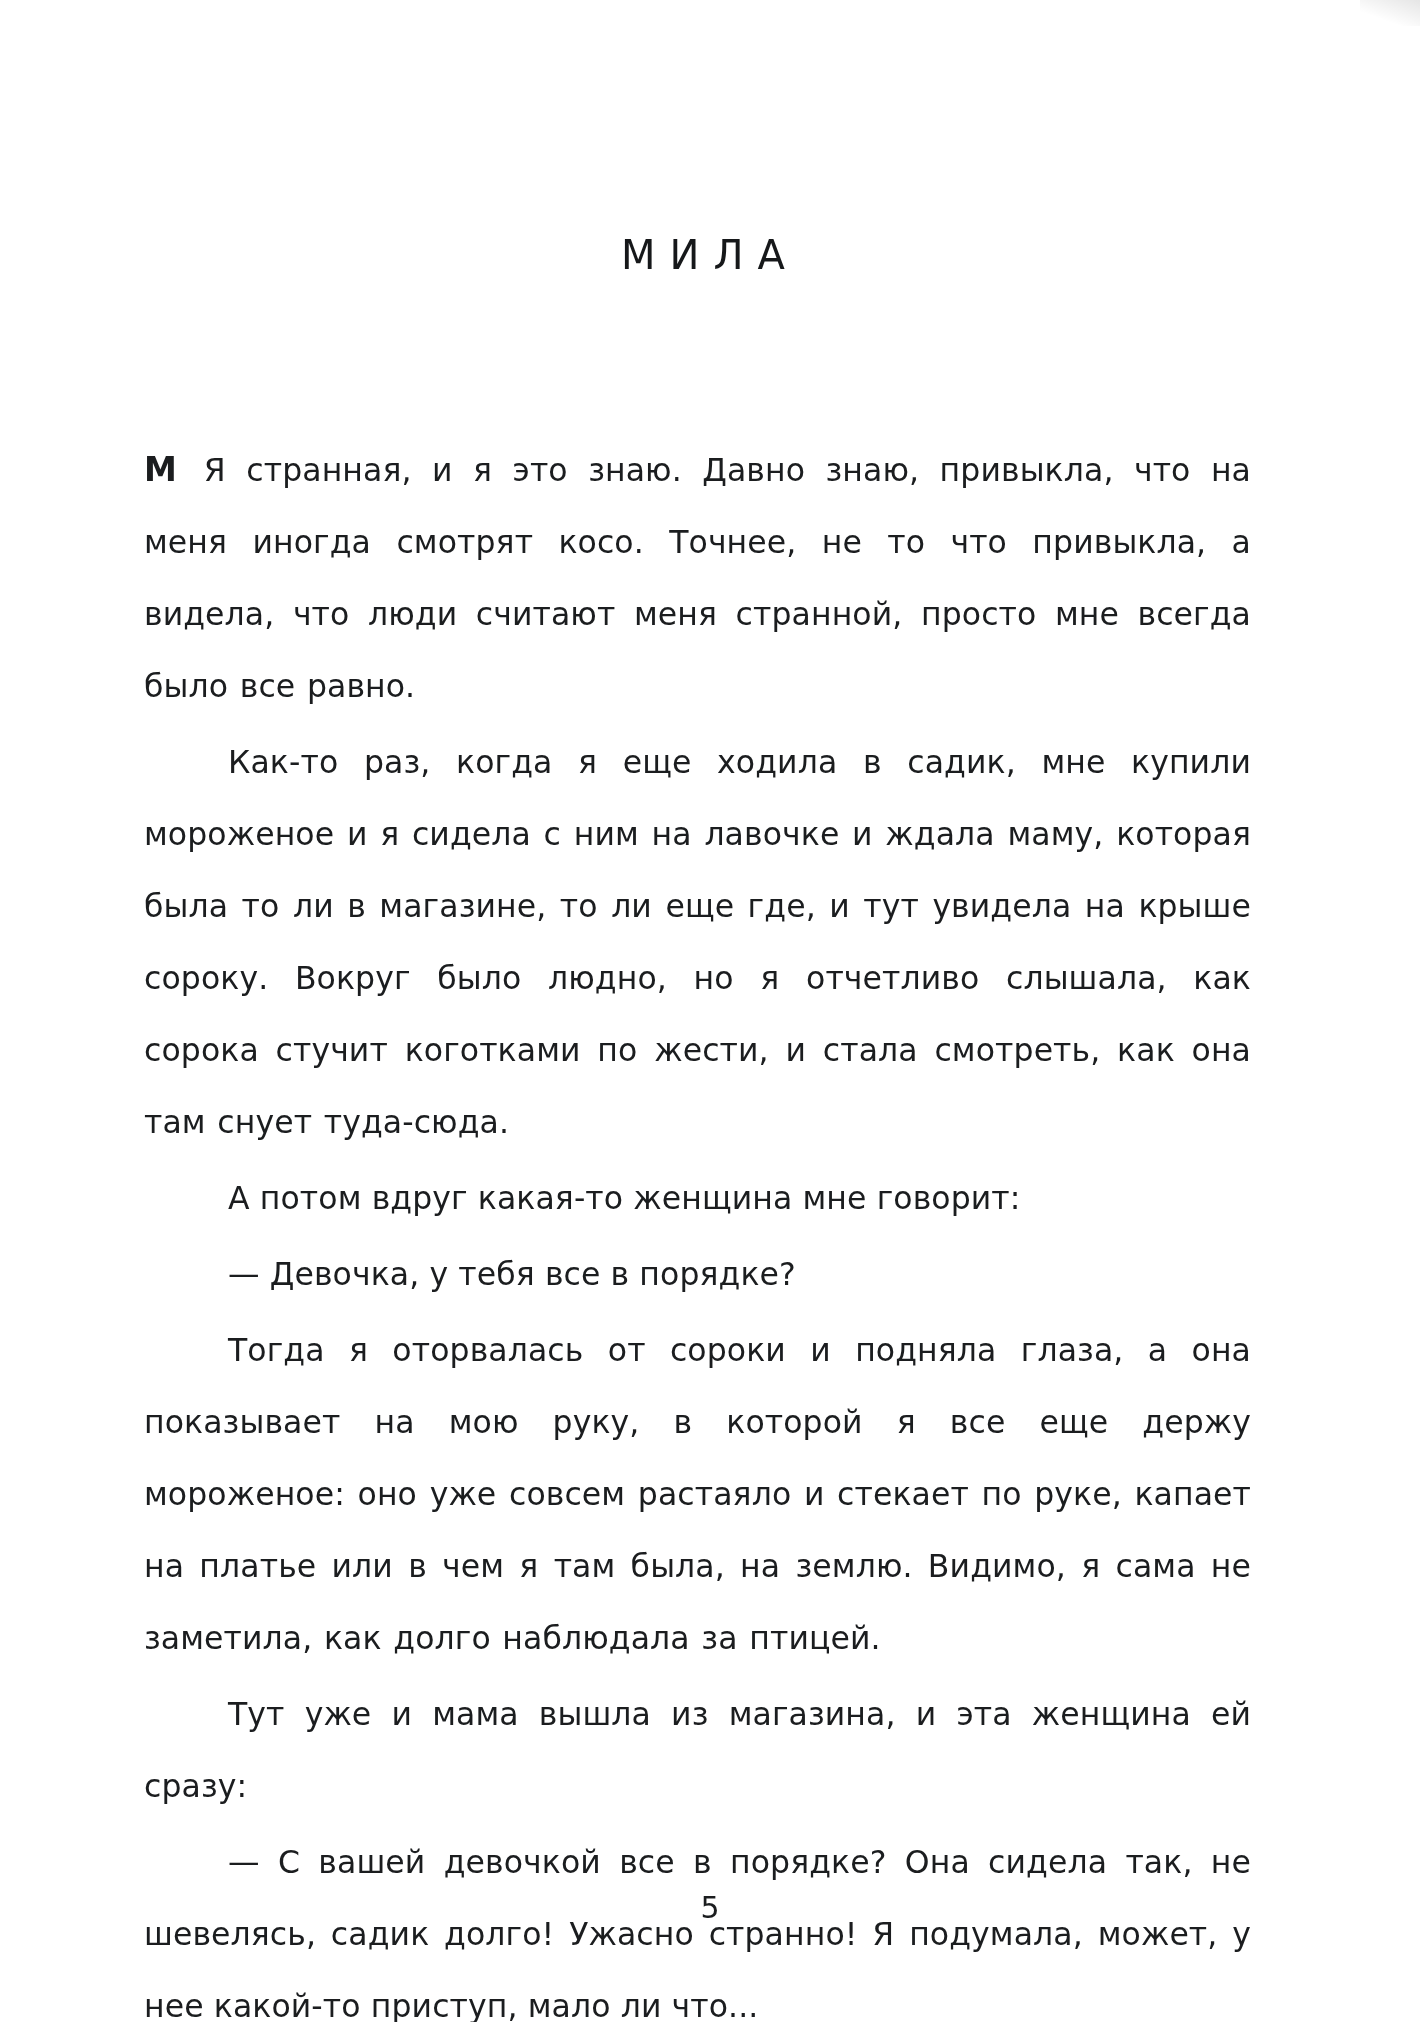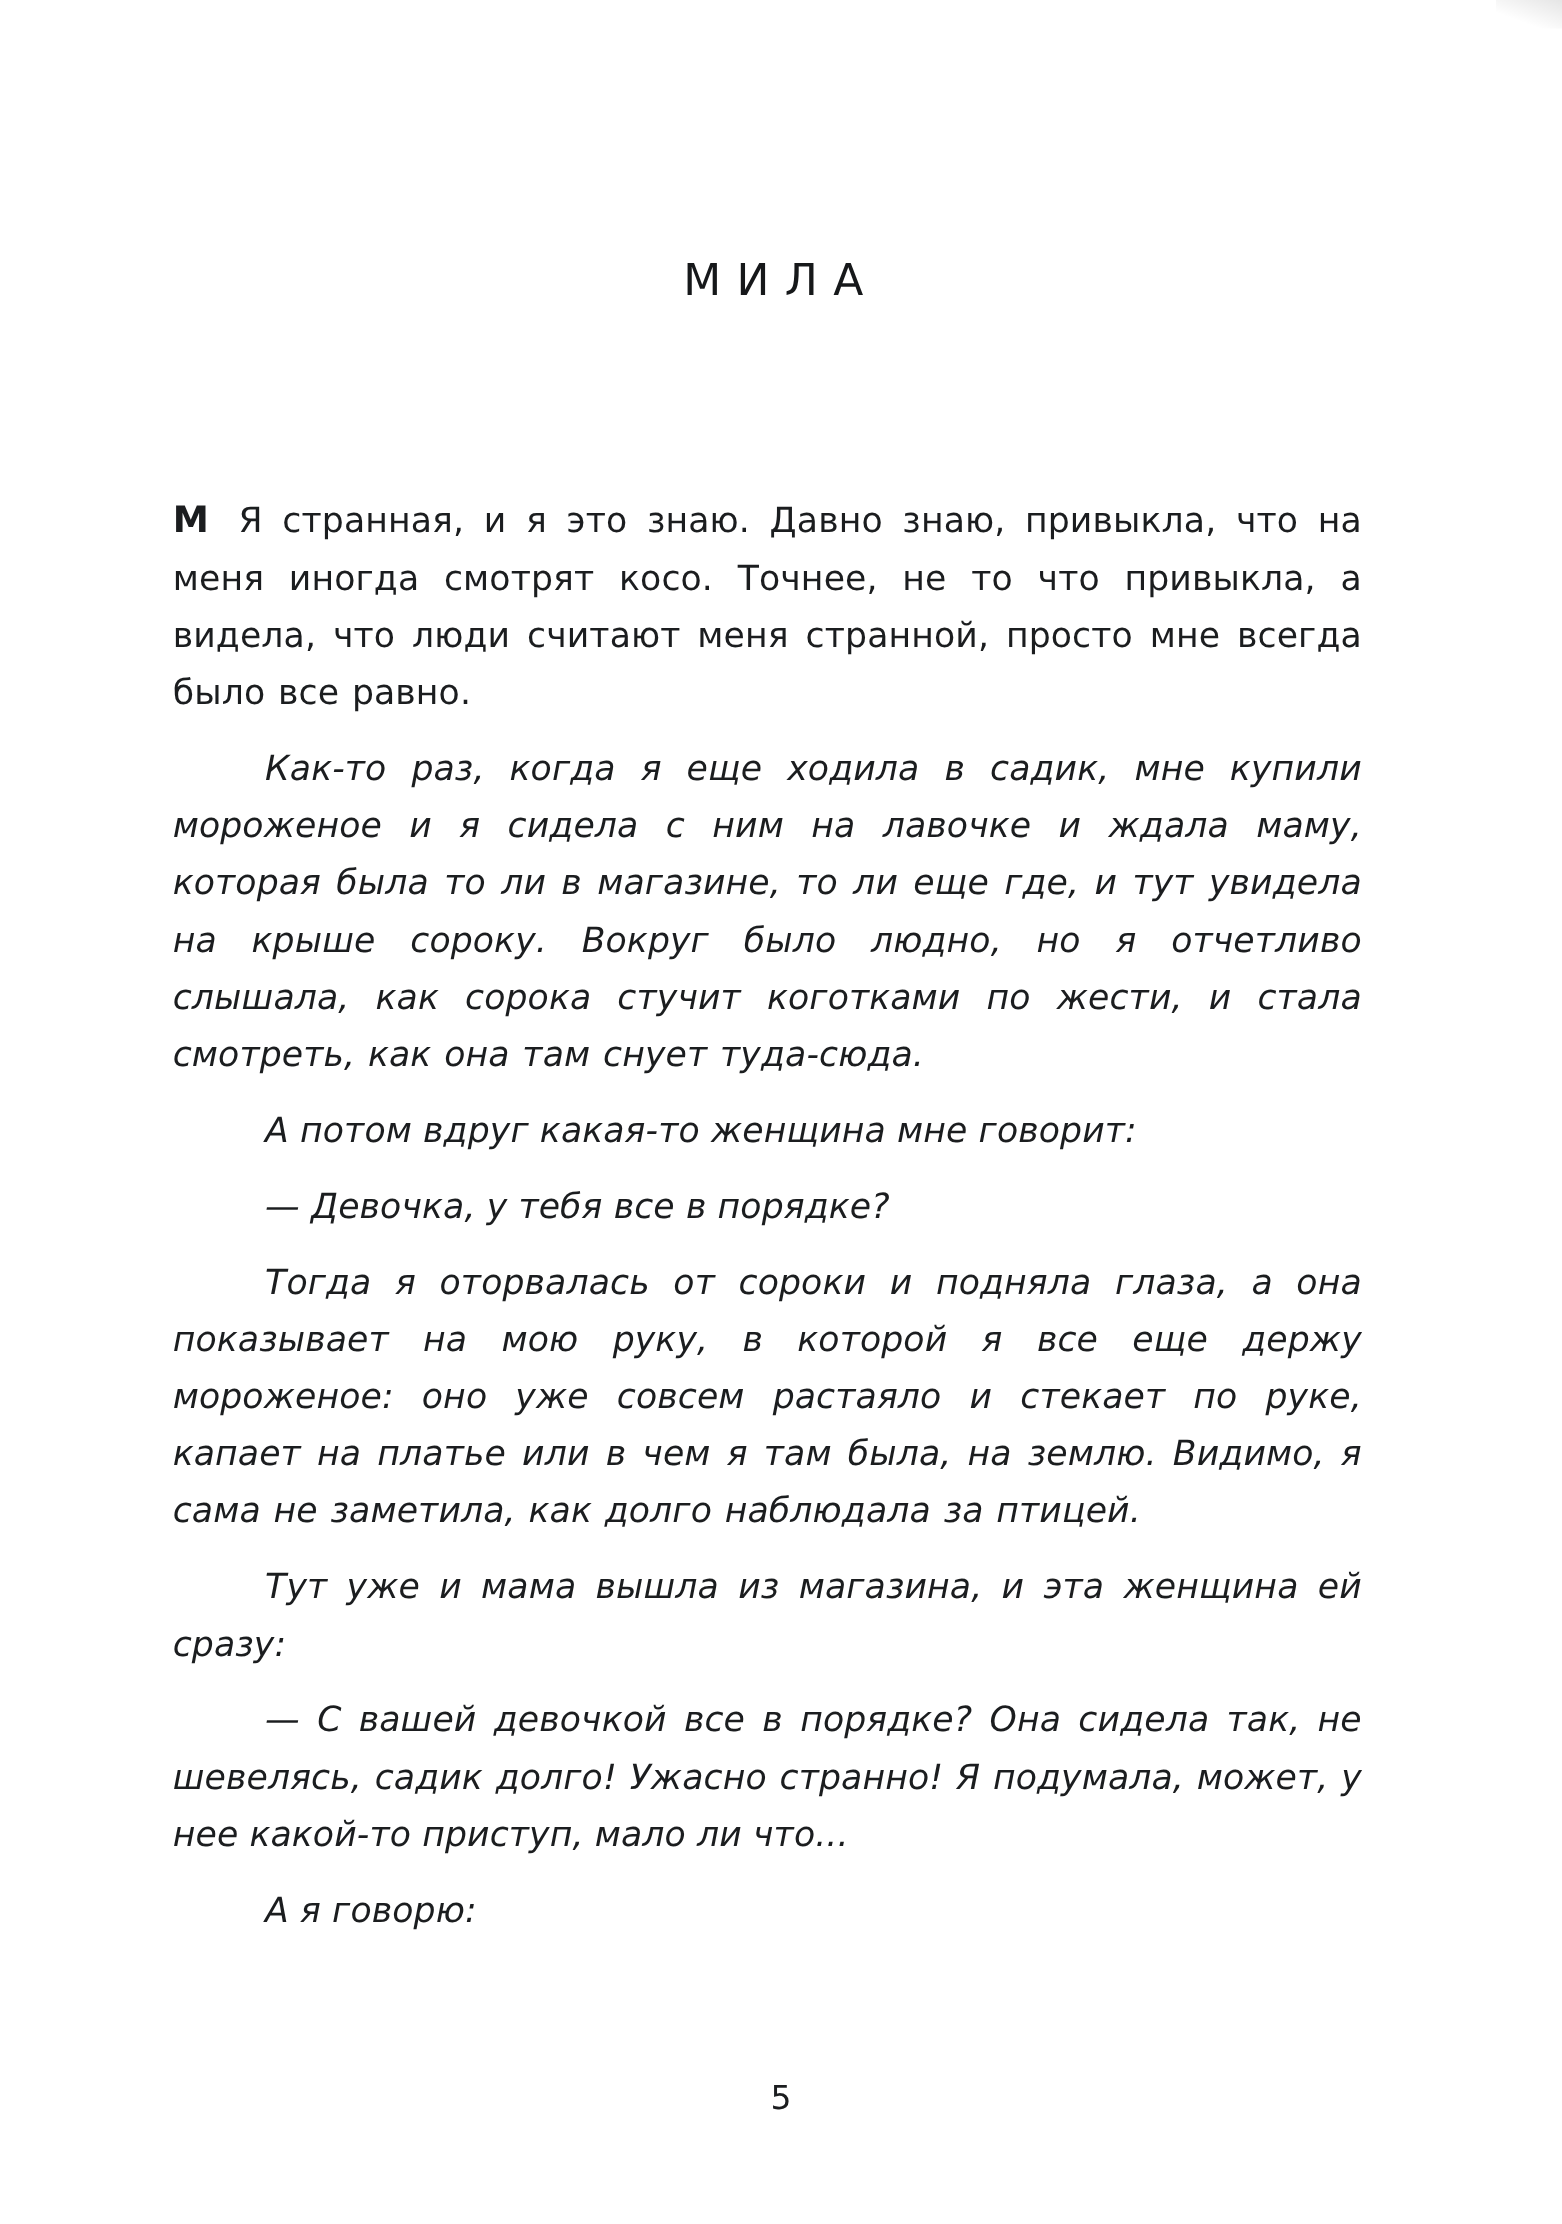--- a/index.html
+++ b/index.html
@@ -50,33 +50,32 @@
   }
 
   .body-col {
     position: absolute;
     left: 140px;
     top: 430px;
     width: 1115px;
   }
 
   p.para {
-    margin: 17px;
+    margin: 4px;
     font-size: 31.5px;
-    line-height: 52px;
+    line-height: 72px;
     text-align: justify;
     text-justify: inter-word;
     color: #1b1d1f;
     font-weight: 400;
     letter-spacing: 0.1px;
   }
 
   p.para + p.para {
     text-indent: 84px;
-    font-style: italic;
   }
 
   .dropcap {
     font-weight: 700;
     font-size: 33px;
     letter-spacing: 1px;
     padding-right: 26px;
   }
 
   p.first {

